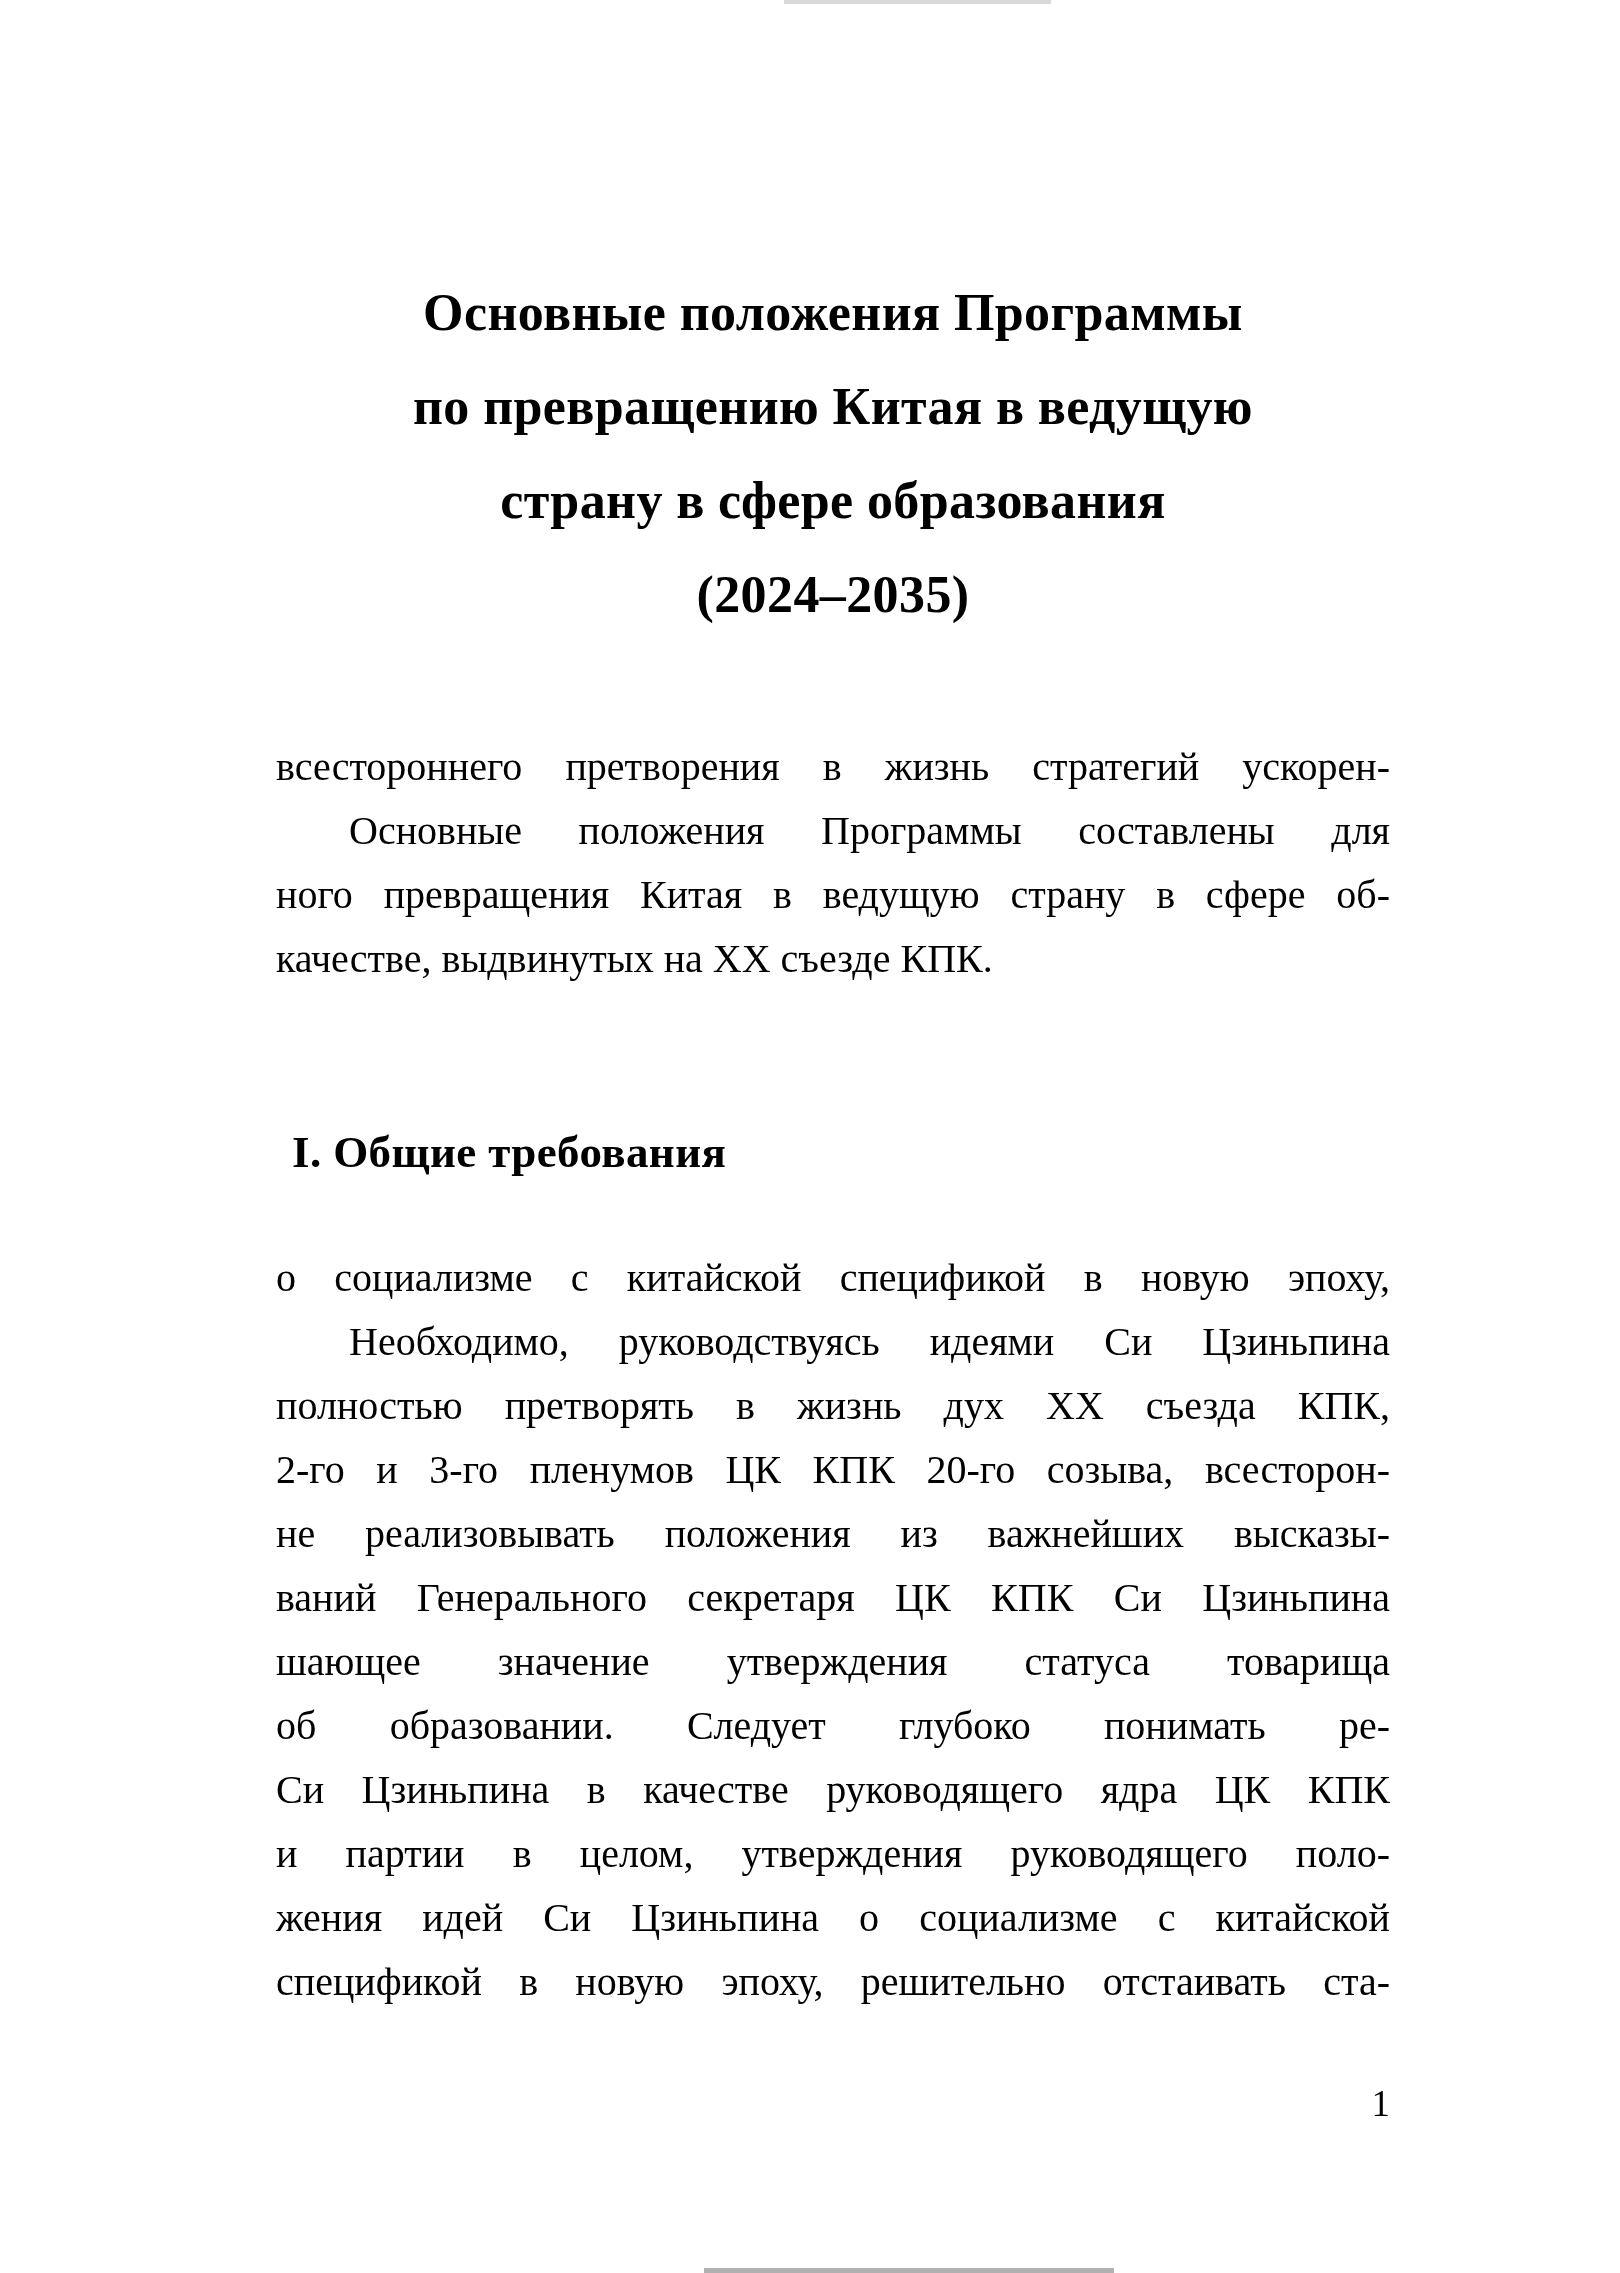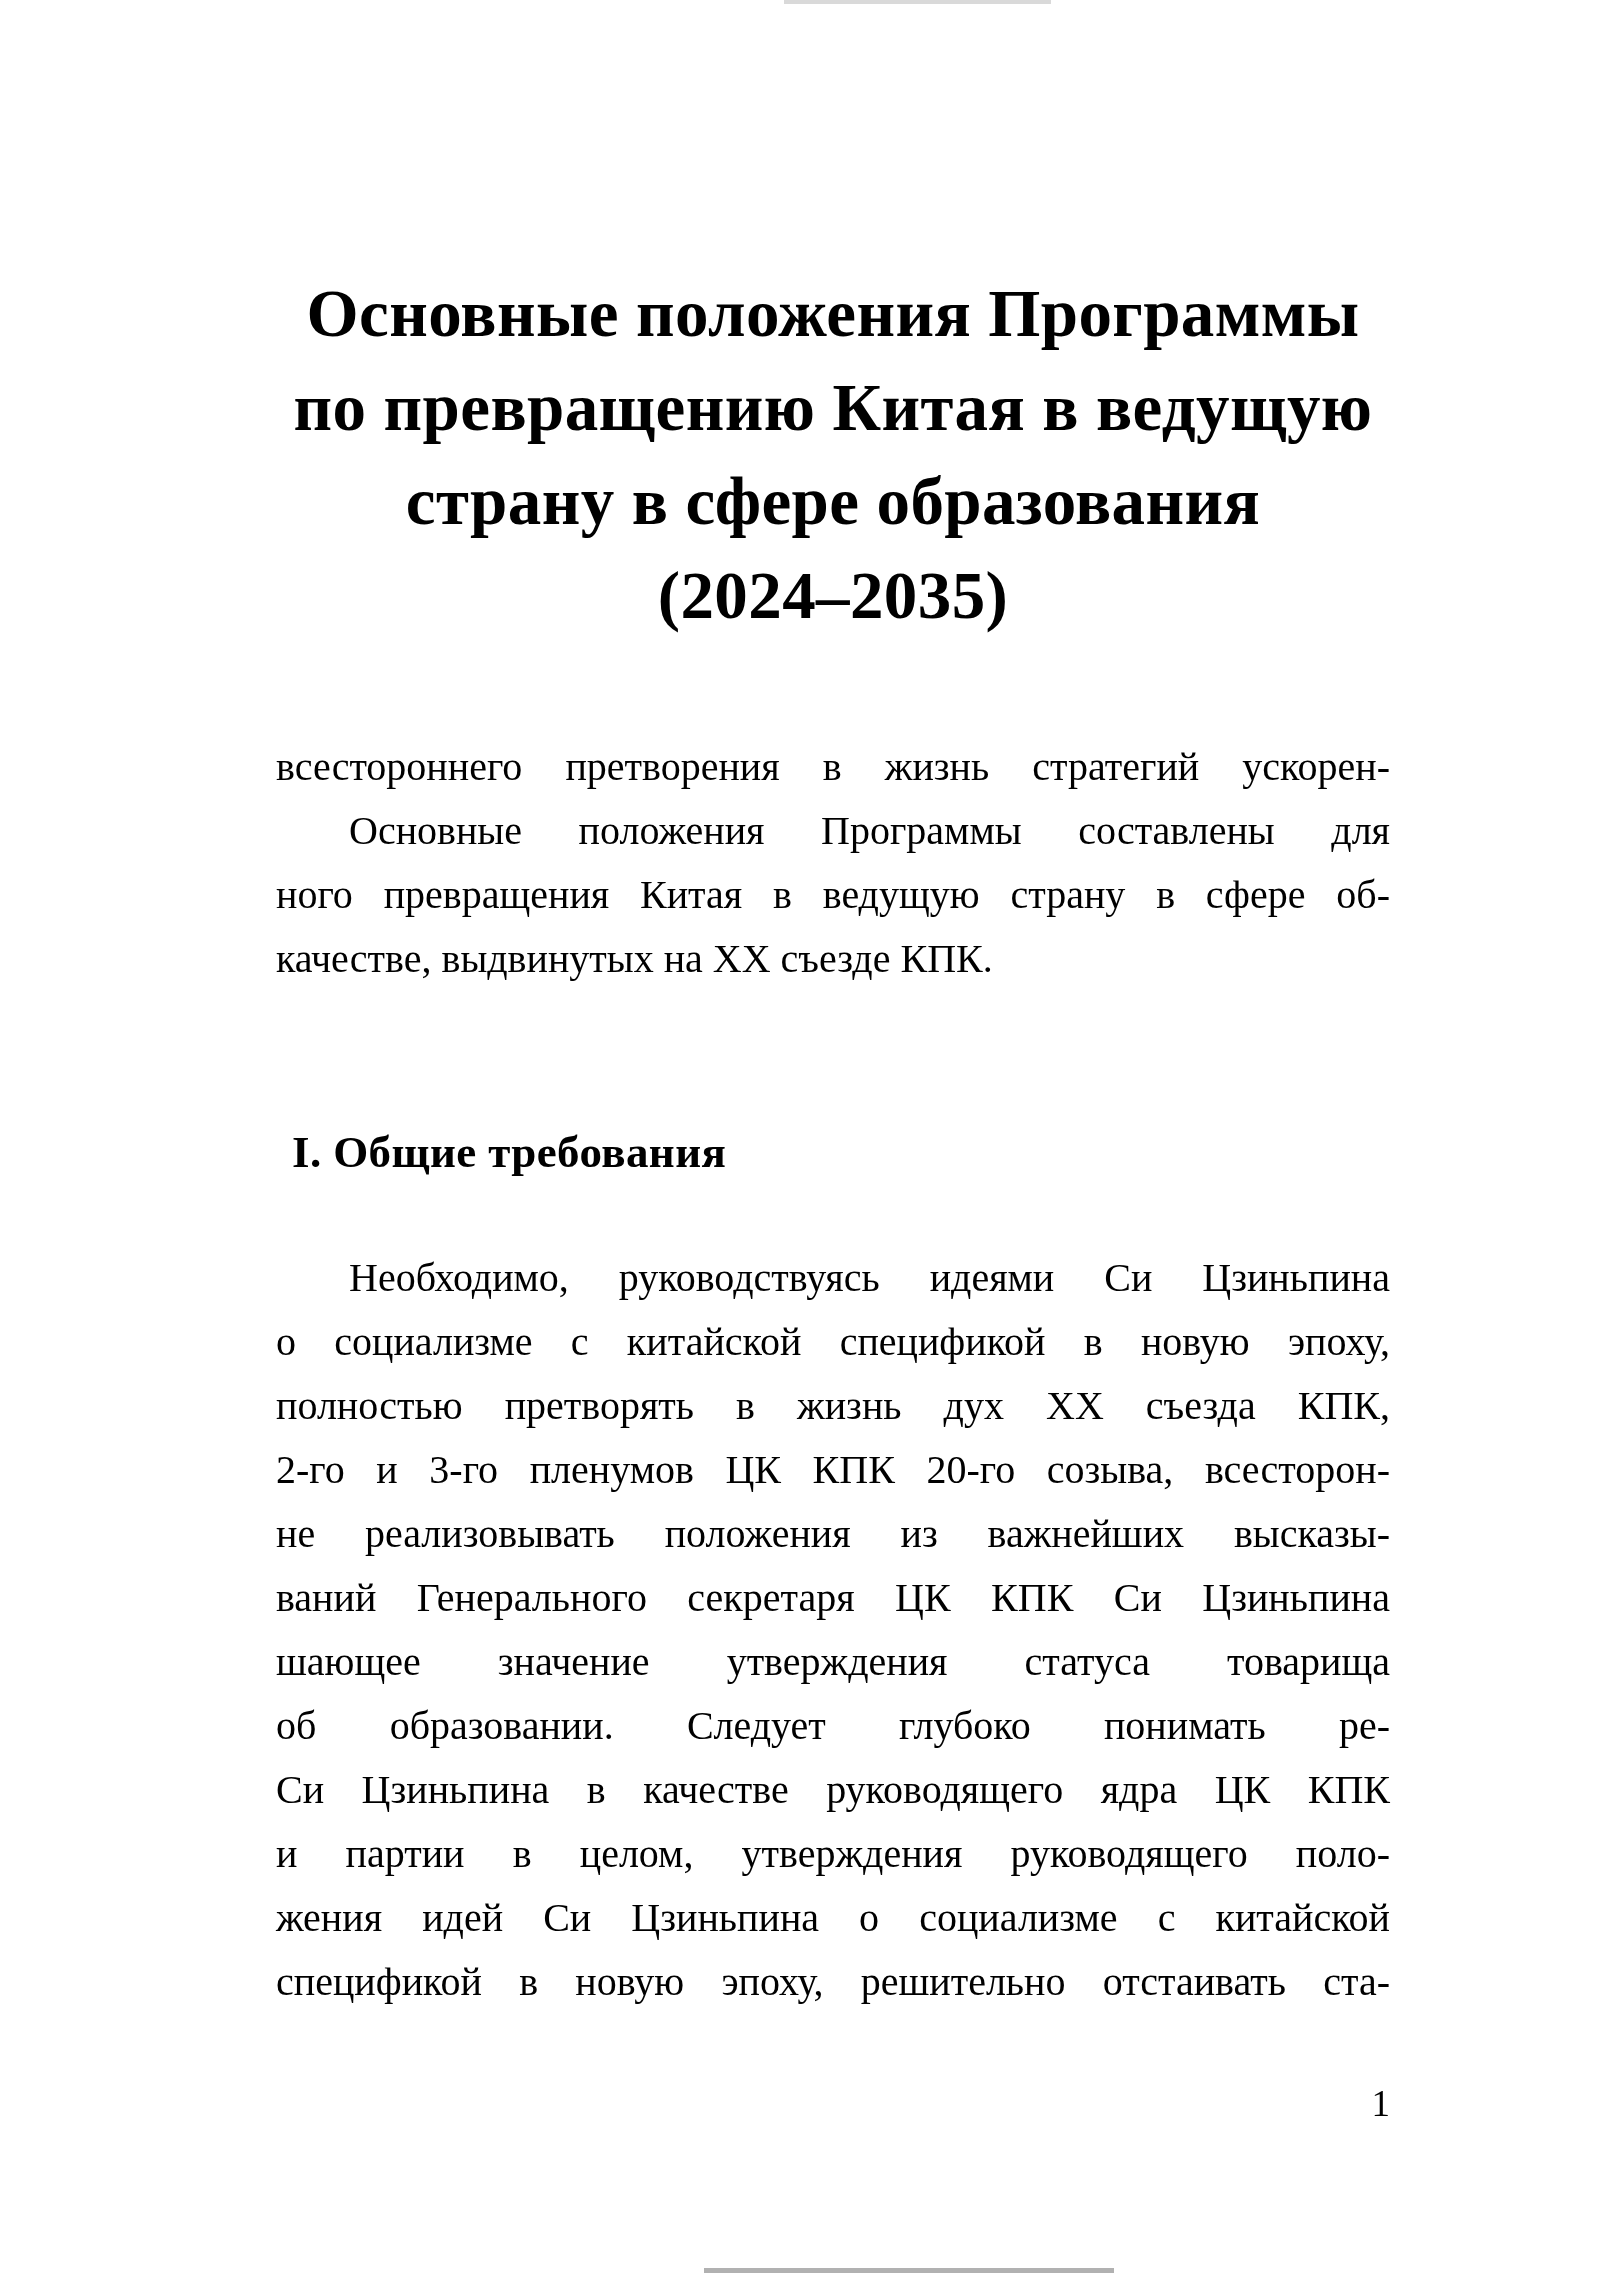--- a/index.html
+++ b/index.html
@@ -16,21 +16,21 @@
   .content {
     position: absolute;
     left: 276px;
     top: 0;
     width: 1114px;
   }
   .doc-title {
     margin: 0;
     padding-top: 266px;
     text-align: center;
-    font-size: 67px;
+    font-size: 52px;
     font-weight: 700;
     line-height: 94px;
     letter-spacing: 0.4px;
   }
   .title-line { display: block; }
   .para {
     font-size: 40px;
     line-height: 64px;
   }
   .para-1 { margin-top: 93px; }
@@ -93,22 +93,22 @@
     <div class="para para-1">
       <div class="line">всестороннего претворения в жизнь стратегий ускорен-</div>
       <div class="line first">Основные положения Программы составлены для</div>
       <div class="line">ного превращения Китая в ведущую страну в сфере об-</div>
       <div class="line no-justify">качестве, выдвинутых на XX съезде КПК.</div>
     </div>
 
     <h2 class="section-heading">I. Общие требования</h2>
 
     <div class="para para-2">
+      <div class="line">о социализме с китайской спецификой в новую эпоху,</div>
       <div class="line first">Необходимо, руководствуясь идеями Си Цзиньпина</div>
-      <div class="line">о социализме с китайской спецификой в новую эпоху,</div>
       <div class="line">полностью претворять в жизнь дух XX съезда КПК,</div>
       <div class="line">2-го и 3-го пленумов ЦК КПК 20-го созыва, всесторон-</div>
       <div class="line">не реализовывать положения из важнейших высказы-</div>
       <div class="line">ваний Генерального секретаря ЦК КПК Си Цзиньпина</div>
       <div class="line">шающее значение утверждения статуса товарища</div>
       <div class="line">об образовании. Следует глубоко понимать ре-</div>
       <div class="line">Си Цзиньпина в качестве руководящего ядра ЦК КПК</div>
       <div class="line">и партии в целом, утверждения руководящего поло-</div>
       <div class="line">жения идей Си Цзиньпина о социализме с китайской</div>
       <div class="line">спецификой в новую эпоху, решительно отстаивать ста-</div>

